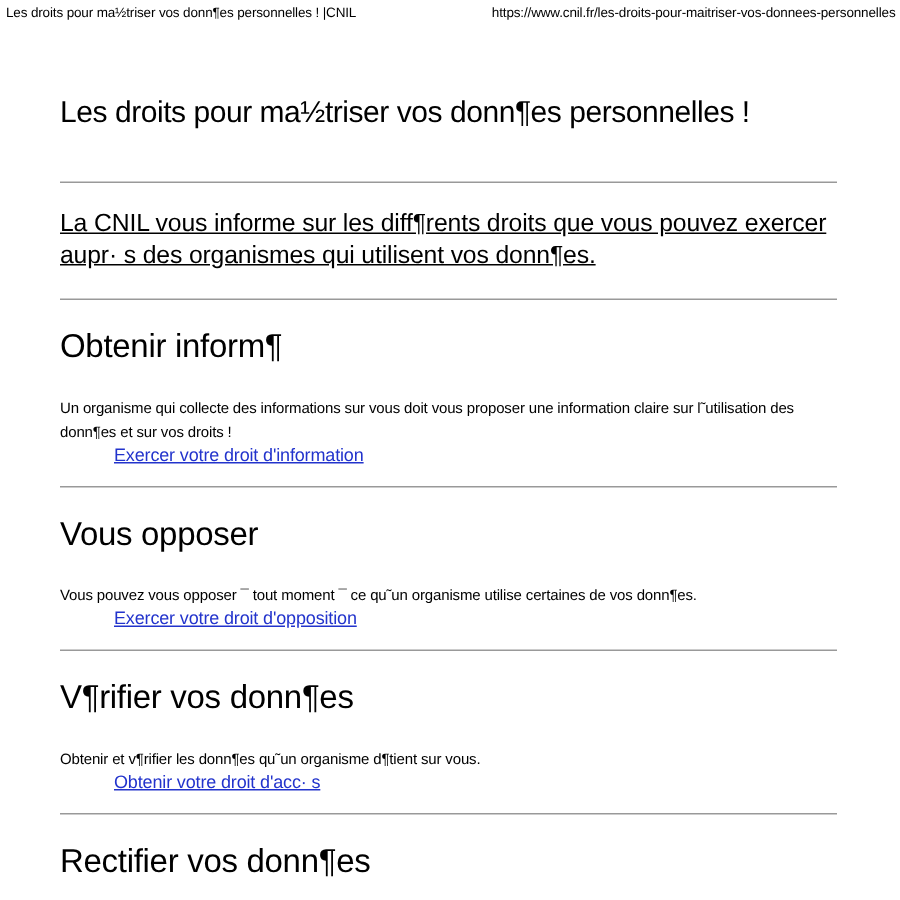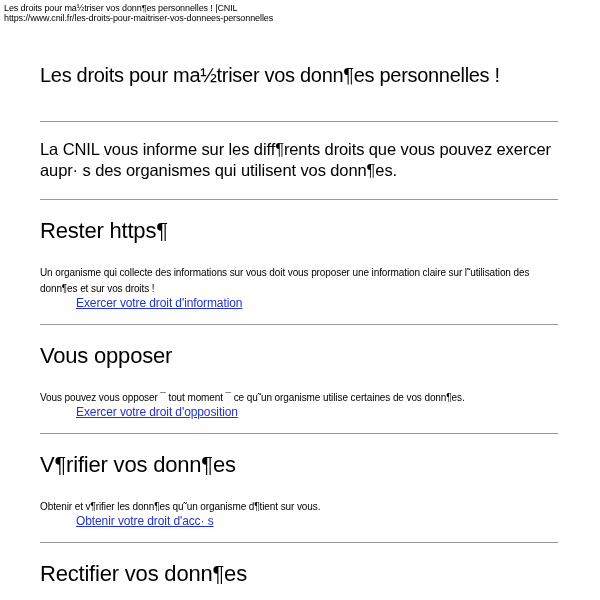--- a/index.html
+++ b/index.html
@@ -23,21 +23,20 @@
     top: 3px;
     left: 4px;
     right: 3px;
     display: flex;
     justify-content: space-between;
     align-items: flex-start;
     font-size: 9px;
     letter-spacing: -0.1px;
     white-space: nowrap;
     color: #000;
-    flex-direction: column;
   }
   .content {
     position: absolute;
     left: 40px;
     width: 518px;
     top: 0;
   }
   h1 {
     margin: 57px 0 0 0;
     font-size: 20px;
@@ -53,20 +52,21 @@
     height: 0;
   }
   hr.after-title { margin-top: 27px; }
   hr.after-intro { margin-top: 18px; }
   hr.after-link  { margin-top: 12px; }
   p.intro {
     margin: 17px 0 10px 0;
     font-size: 16.5px;
     line-height: 21px;
     letter-spacing: -0.1px;
+    text-decoration: underline;
   }
   h2 {
     margin: 17px 0 0 0;
     font-size: 22px;
     line-height: 28px;
     font-weight: 400;
     letter-spacing: -0.2px;
     color: #000;
   }
   p.small {
@@ -99,21 +99,21 @@
 
   <h1>Les droits pour ma½triser vos donn¶es personnelles !</h1>
 
   <hr class="rule after-title">
 
   <p class="intro">La CNIL vous informe sur les diff¶rents droits que vous pouvez exercer aupr· s des organismes qui utilisent vos donn¶es.</p>
 
   <hr class="rule after-intro">
 
   <section>
-    <h2>Rester https¶</h2>
+    <h2>Obtenir inform¶</h2>
     <p class="small">Un organisme qui collecte des informations sur vous doit vous proposer une information claire sur l˜utilisation des donn¶es et sur vos droits !</p>
     <div class="linkline">
       <a href="#" class="link">Exercer votre droit d'information</a>
     </div>
     <hr class="rule after-link">
   </section>
 
   <section>
     <h2>Vous opposer</h2>
     <p class="small">Vous pouvez vous opposer ¯ tout moment ¯ ce qu˜un organisme utilise certaines de vos donn¶es.</p>

